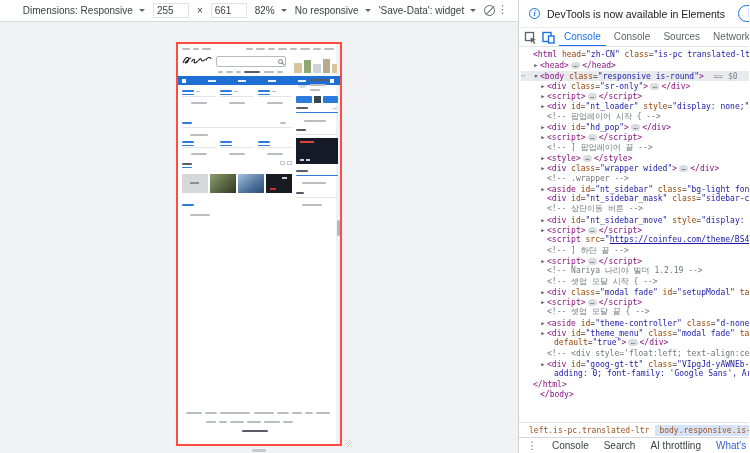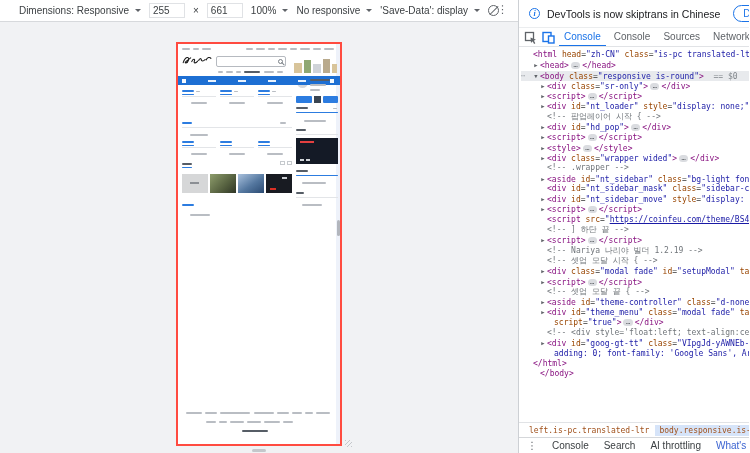--- a/index.html
+++ b/index.html
@@ -103,29 +103,29 @@
   <div class="left">
     <div class="devbar">
       <span class="grp">
         <span>Dimensions: Responsive</span>
         <i class="car"></i>
       </span>
       <input class="dim-input" value="255" style="">
       <span>×</span>
       <input class="dim-input" value="661" style="">
       <span class="grp">
-        <span>100%</span>
+        <span>82%</span>
         <i class="car"></i>
       </span>
       <span class="grp">
         <span>No responsive</span>
         <i class="car"></i>
       </span>
       <span class="grp">
-        <span>'Save-Data': display</span>
+        <span>'Save-Data': widget</span>
         <i class="car"></i>
       </span>
       <span class="blk"></span>
       <span class="moredots">⋮</span>
     </div>
 
     <div class="canvas">
       <div class="viewport" id="vp">
         <svg class="logo-svg" width="32" height="16" viewBox="0 0 60 30">
           <path d="M6 20 C10 8,18 8,16 15 C14 22,6 22,12 17 L20 11 M22 18 c2-5,7-6,5-1 c-2 5,3 4,6 0 M35 16 c1-4,5-5,5-1 m0-1 c0 4,4 4,7 0 M49 15 c2-5,7-6,9-3" stroke="#1a1a1a" fill="none" stroke-width="2" stroke-linecap="round"></path>
@@ -250,21 +250,21 @@
         </div>
       <div class="hbot"></div>
       <div class="hcor"></div>
     </div>
   </div>
 
   <div class="right">
 
     <div class="notice">
       <span class="nfo">i</span>
-      <span>DevTools is now skiptrans in Chinese</span>
+      <span>DevTools is now available in Elements</span>
       <button class="pill">Don't show ag</button>
     </div>
 
     <div class="tabsbar">
       <span class="ticon">
         <svg width="13" height="13" viewBox="0 0 13 13">
           <rect x="1.5" y="1.5" width="8" height="8" fill="none" stroke="#5f6368" stroke-width="1.3"></rect>
           <path d="M6.5 6.5l5.5 2.2-2.2.9 1.5 2.6-1.2.7-1.5-2.6-1.6 1.7z" fill="#5f6368"></path>
         </svg>
       </span>
@@ -293,38 +293,40 @@
     <div class="code" id="dom-tree">
         <div class="cl" style="padding-left: 4px;"><span class="arw"></span><span class="tk-tag">&lt;html</span><span class="tk-attr"> head</span><span class="tk-pln">=</span><span class="tk-val">"zh-CN"</span><span class="tk-attr"> class</span><span class="tk-pln">=</span><span class="tk-val">"is-pc translated-ltr"</span></div>
         <div class="cl" style="padding-left: 11px;"><span class="arw">▶</span><span class="tk-tag">&lt;head&gt;</span><span class="ell">…</span><span class="tk-tag">&lt;/head&gt;</span></div>
         <div class="cl sel" style="padding-left: 11px;"><span class="gut">⋯</span><span class="arw">▼</span><span class="tk-tag">&lt;body</span><span class="tk-attr"> class</span><span class="tk-pln">=</span><span class="tk-val">"responsive is-round"</span><span class="tk-tag">&gt;</span><span class="tk-gry">  == $0</span></div>
         <div class="cl" style="padding-left: 18px;"><span class="arw">▶</span><span class="tk-tag">&lt;div</span><span class="tk-attr"> class</span><span class="tk-pln">=</span><span class="tk-val">"sr-only"</span><span class="tk-tag">&gt;</span><span class="ell">…</span><span class="tk-tag">&lt;/div&gt;</span></div>
         <div class="cl" style="padding-left: 18px;"><span class="arw">▶</span><span class="tk-tag">&lt;script&gt;</span><span class="ell">…</span><span class="tk-tag">&lt;/script&gt;</span></div>
         <div class="cl" style="padding-left: 18px;"><span class="arw">▶</span><span class="tk-tag">&lt;div</span><span class="tk-attr"> id</span><span class="tk-pln">=</span><span class="tk-val">"nt_loader"</span><span class="tk-attr"> style</span><span class="tk-pln">=</span><span class="tk-val">"display: none;"</span></div>
         <div class="cl" style="padding-left: 18px;"><span class="arw"></span><span class="tk-com">&lt;!-- 팝업레이어 시작 { --&gt;</span></div>
         <div class="cl" style="padding-left: 18px;"><span class="arw">▶</span><span class="tk-tag">&lt;div</span><span class="tk-attr"> id</span><span class="tk-pln">=</span><span class="tk-val">"hd_pop"</span><span class="tk-tag">&gt;</span><span class="ell">…</span><span class="tk-tag">&lt;/div&gt;</span></div>
         <div class="cl" style="padding-left: 18px;"><span class="arw">▶</span><span class="tk-tag">&lt;script&gt;</span><span class="ell">…</span><span class="tk-tag">&lt;/script&gt;</span></div>
+        <div class="cl" style="padding-left: 18px;"><span class="arw"></span><span class="tk-com">&lt;!-- ] 팝업레이어 끝 --&gt;</span></div>
         <div class="cl" style="padding-left: 18px;"><span class="arw">▶</span><span class="tk-tag">&lt;style&gt;</span><span class="ell">…</span><span class="tk-tag">&lt;/style&gt;</span></div>
         <div class="cl" style="padding-left: 18px;"><span class="arw">▶</span><span class="tk-tag">&lt;div</span><span class="tk-attr"> class</span><span class="tk-pln">=</span><span class="tk-val">"wrapper wided"</span><span class="tk-tag">&gt;</span><span class="ell">…</span><span class="tk-tag">&lt;/div&gt;</span></div>
         <div class="cl" style="padding-left: 18px;"><span class="arw"></span><span class="tk-com">&lt;!-- .wrapper --&gt;</span></div>
         <div class="cl" style="padding-left: 18px;"><span class="arw">▶</span><span class="tk-tag">&lt;aside</span><span class="tk-attr"> id</span><span class="tk-pln">=</span><span class="tk-val">"nt_sidebar"</span><span class="tk-attr"> class</span><span class="tk-pln">=</span><span class="tk-val">"bg-light font-weight-normal</span></div>
         <div class="cl" style="padding-left: 18px;"><span class="arw"></span><span class="tk-tag">&lt;div</span><span class="tk-attr"> id</span><span class="tk-pln">=</span><span class="tk-val">"nt_sidebar_mask"</span><span class="tk-attr"> class</span><span class="tk-pln">=</span><span class="tk-val">"sidebar-close"</span></div>
+        <div class="cl" style="padding-left: 18px;"><span class="arw"></span><span class="tk-com">&lt;!-- 상단이동 버튼 --&gt;</span></div>
         <div class="cl" style="padding-left: 18px;"><span class="arw">▶</span><span class="tk-tag">&lt;div</span><span class="tk-attr"> id</span><span class="tk-pln">=</span><span class="tk-val">"nt_sidebar_move"</span><span class="tk-attr"> style</span><span class="tk-pln">=</span><span class="tk-val">"display: none;"</span></div>
         <div class="cl" style="padding-left: 18px;"><span class="arw">▶</span><span class="tk-tag">&lt;script&gt;</span><span class="ell">…</span><span class="tk-tag">&lt;/script&gt;</span></div>
         <div class="cl" style="padding-left: 18px;"><span class="arw"></span><span class="tk-tag">&lt;script</span><span class="tk-attr"> src</span><span class="tk-pln">=</span><span class="tk-val">"</span><span class="tk-lnk">https://coinfeu.com/theme/BS4-Basic/widget/si</span></div>
         <div class="cl" style="padding-left: 18px;"><span class="arw"></span><span class="tk-com">&lt;!-- ] 하단 끝 --&gt;</span></div>
         <div class="cl" style="padding-left: 18px;"><span class="arw">▶</span><span class="tk-tag">&lt;script&gt;</span><span class="ell">…</span><span class="tk-tag">&lt;/script&gt;</span></div>
         <div class="cl" style="padding-left: 18px;"><span class="arw"></span><span class="tk-com">&lt;!-- Nariya 나리야 빌더 1.2.19 --&gt;</span></div>
         <div class="cl" style="padding-left: 18px;"><span class="arw"></span><span class="tk-com">&lt;!-- 셋업 모달 시작 { --&gt;</span></div>
         <div class="cl" style="padding-left: 18px;"><span class="arw">▶</span><span class="tk-tag">&lt;div</span><span class="tk-attr"> class</span><span class="tk-pln">=</span><span class="tk-val">"modal fade"</span><span class="tk-attr"> id</span><span class="tk-pln">=</span><span class="tk-val">"setupModal"</span><span class="tk-attr"> tabindex</span></div>
         <div class="cl" style="padding-left: 18px;"><span class="arw">▶</span><span class="tk-tag">&lt;script&gt;</span><span class="ell">…</span><span class="tk-tag">&lt;/script&gt;</span></div>
         <div class="cl" style="padding-left: 18px;"><span class="arw"></span><span class="tk-com">&lt;!-- 셋업 모달 끝 { --&gt;</span></div>
         <div class="cl" style="padding-left: 18px;"><span class="arw">▶</span><span class="tk-tag">&lt;aside</span><span class="tk-attr"> id</span><span class="tk-pln">=</span><span class="tk-val">"theme-controller"</span><span class="tk-attr"> class</span><span class="tk-pln">=</span><span class="tk-val">"d-none d-md-block"</span></div>
         <div class="cl" style="padding-left: 18px;"><span class="arw">▶</span><span class="tk-tag">&lt;div</span><span class="tk-attr"> id</span><span class="tk-pln">=</span><span class="tk-val">"theme_menu"</span><span class="tk-attr"> class</span><span class="tk-pln">=</span><span class="tk-val">"modal fade"</span><span class="tk-attr"> tabindex</span></div>
-        <div class="cl" style="padding-left: 25px;"><span class="arw"></span><span class="tk-attr">script</span><span class="tk-pln">=</span><span class="tk-val">"true"</span><span class="tk-tag">&gt;</span><span class="ell">…</span><span class="tk-tag">&lt;/div&gt;</span></div>
+        <div class="cl" style="padding-left: 25px;"><span class="arw"></span><span class="tk-attr">default</span><span class="tk-pln">=</span><span class="tk-val">"true"</span><span class="tk-tag">&gt;</span><span class="ell">…</span><span class="tk-tag">&lt;/div&gt;</span></div>
         <div class="cl" style="padding-left: 18px;"><span class="arw"></span><span class="tk-com">&lt;!-- &lt;div style='float:left; text-align:center;'&gt;RUN TIME</span></div>
         <div class="cl" style="padding-left: 18px;"><span class="arw">▶</span><span class="tk-tag">&lt;div</span><span class="tk-attr"> id</span><span class="tk-pln">=</span><span class="tk-val">"goog-gt-tt"</span><span class="tk-attr"> class</span><span class="tk-pln">=</span><span class="tk-val">"VIpgJd-yAWNEb-L7lbkb skiptrans</span></div>
         <div class="cl" style="padding-left: 25px;"><span class="arw"></span><span class="tk-val">adding: 0; font-family: 'Google Sans', Arial, sans-serif;'</span></div>
         <div class="cl" style="padding-left: 4px;"><span class="arw"></span><span class="tk-tag">&lt;/html&gt;</span></div>
         <div class="cl" style="padding-left: 11px;"><span class="arw"></span><span class="tk-tag">&lt;/body&gt;</span></div>
       </div>
 
     <div class="crumbs">
       <span class="crumb">left.is-pc.translated-ltr</span>
       <span class="crumb sel">body.responsive.is-round</span>

